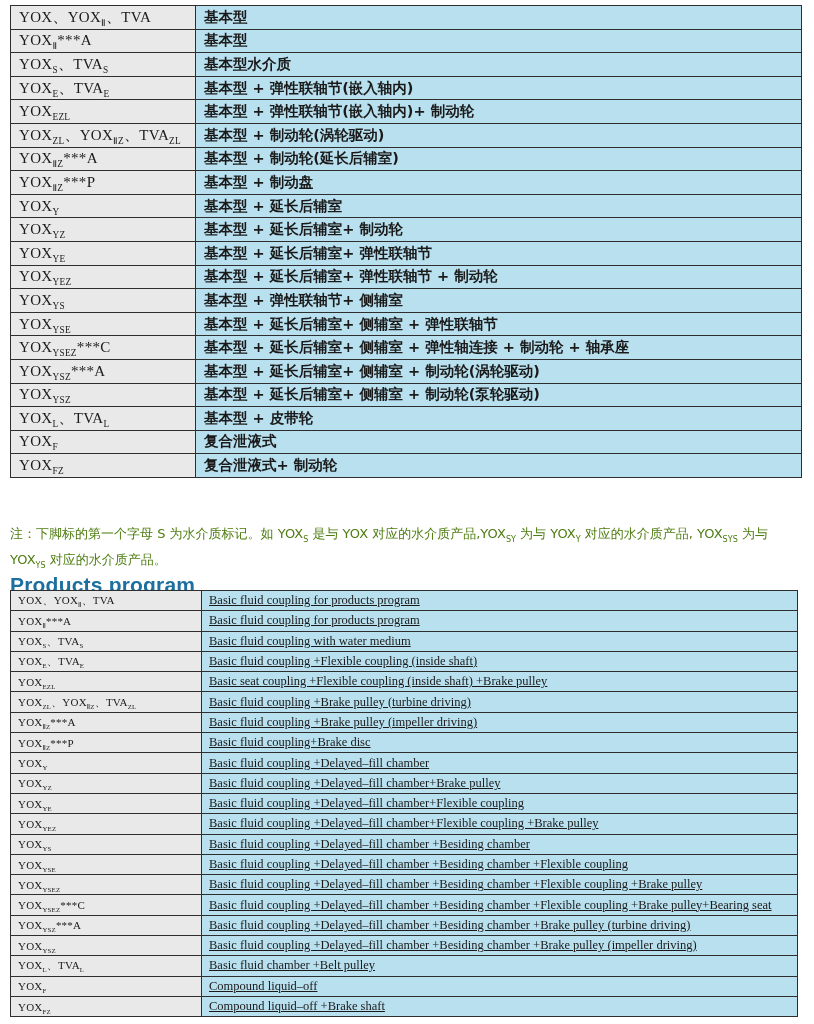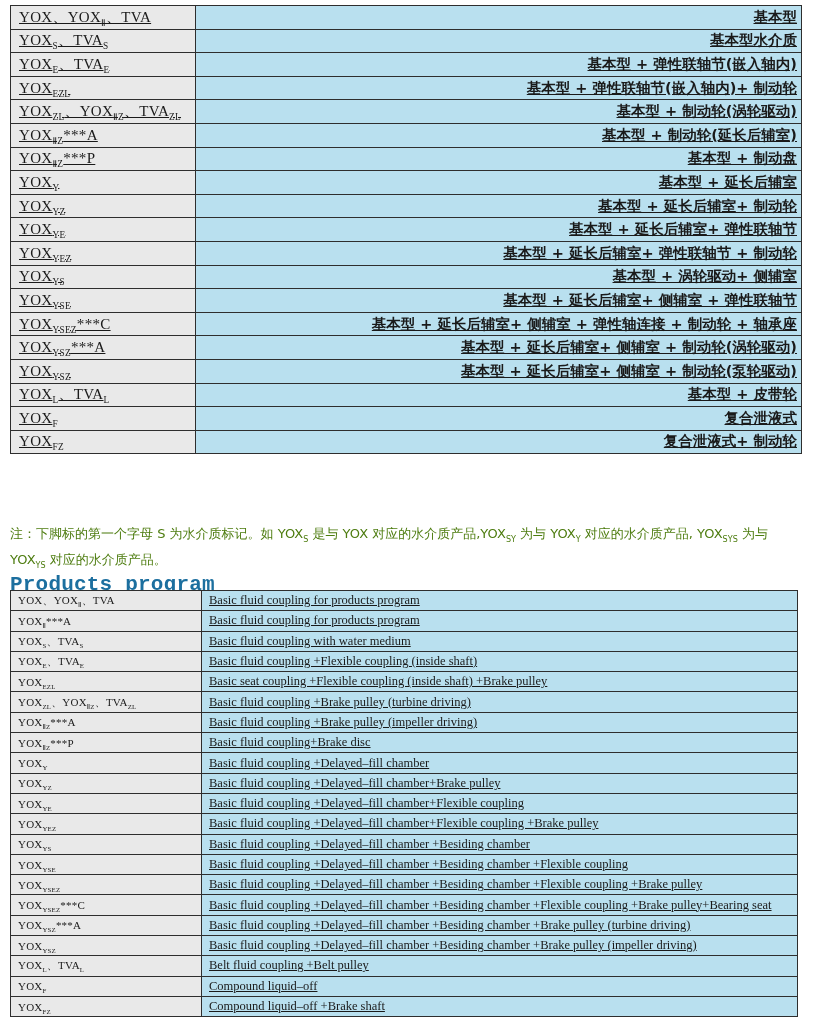--- a/index.html
+++ b/index.html
@@ -8,43 +8,43 @@
     width:814px;height:1024px;
     font-family:"Liberation Sans", sans-serif;
     color:#1a1a1a;
     overflow:hidden;
   }
   table{border-collapse:collapse;table-layout:fixed;}
   td{border:1px solid #2e2e2e;overflow:hidden;white-space:nowrap;}
 
   
   .table-cn{position:absolute;top:5px;left:10px;width:792px;}
-  .table-cn td{height:22.6px;padding:0 4px 0 8px;vertical-align:middle;text-decoration:underline;}
+  .table-cn td{height:22.6px;padding:0 4px 0 8px;vertical-align:middle;}
   .table-cn td.model{
     width:172px;background:#e9e9e9;
     font-family:"Liberation Serif", serif;
     font-size:15px;letter-spacing:.3px;
   }
   .table-cn td.desc{
     background:#b9e0ef;
     font-family:"DejaVu Sans", sans-serif;
-    font-weight:bold;font-size:14.5px;text-align:right;
+    font-weight:bold;font-size:14.5px;
   }
 
   
   .note{
     position:absolute;top:508px;left:10px;width:796px;
     font-family:"DejaVu Sans", sans-serif;
     font-size:13px;line-height:26px;color:#4d7c0f;
   }
 
   
   .section-heading{
     position:absolute;top:556px;left:10px;
-    font-family:Liberation Mono, monospace;
+    font-family:Liberation Sans, sans-serif;
     font-size:21px;font-weight:bold;color:#1c6f9f;
     letter-spacing:.2px;
   }
 
   
   .table-en{position:absolute;top:590px;left:10px;width:788px;}
   .table-en td{height:19.3px;padding:0 4px 0 7px;vertical-align:middle;}
   .table-en td.model{
     width:179px;background:#e9e9e9;
     font-family:"Liberation Serif", serif;
@@ -62,20 +62,24 @@
 </head>
 <body>
 
 <table class="table-cn">
   <tbody>
       <tr>
         <td class="model">YOX、YOX<sub>Ⅱ</sub>、TVA</td>
         <td class="desc">基本型</td>
       </tr>
       <tr>
+        <td class="model">YOX<sub>Ⅱ</sub>***A</td>
+        <td class="desc">基本型</td>
+      </tr>
+      <tr>
         <td class="model">YOX<sub>S</sub>、TVA<sub>S</sub></td>
         <td class="desc">基本型水介质</td>
       </tr>
       <tr>
         <td class="model">YOX<sub>E</sub>、TVA<sub>E</sub></td>
         <td class="desc">基本型 + 弹性联轴节(嵌入轴内)</td>
       </tr>
       <tr>
         <td class="model">YOX<sub>EZL</sub></td>
         <td class="desc">基本型 + 弹性联轴节(嵌入轴内)+ 制动轮</td>
@@ -103,21 +107,21 @@
       <tr>
         <td class="model">YOX<sub>YE</sub></td>
         <td class="desc">基本型 + 延长后辅室+ 弹性联轴节</td>
       </tr>
       <tr>
         <td class="model">YOX<sub>YEZ</sub></td>
         <td class="desc">基本型 + 延长后辅室+ 弹性联轴节 + 制动轮</td>
       </tr>
       <tr>
         <td class="model">YOX<sub>YS</sub></td>
-        <td class="desc">基本型 + 涡轮驱动+ 侧辅室</td>
+        <td class="desc">基本型 + 弹性联轴节+ 侧辅室</td>
       </tr>
       <tr>
         <td class="model">YOX<sub>YSE</sub></td>
         <td class="desc">基本型 + 延长后辅室+ 侧辅室 + 弹性联轴节</td>
       </tr>
       <tr>
         <td class="model">YOX<sub>YSEZ</sub>***C</td>
         <td class="desc">基本型 + 延长后辅室+ 侧辅室 + 弹性轴连接 + 制动轮 + 轴承座</td>
       </tr>
       <tr>
@@ -216,21 +220,21 @@
       <tr>
         <td class="model">YOX<sub>YSZ</sub>***A</td>
         <td class="desc">Basic fluid coupling +Delayed–fill chamber +Besiding chamber +Brake pulley (turbine driving)</td>
       </tr>
       <tr>
         <td class="model">YOX<sub>YSZ</sub></td>
         <td class="desc">Basic fluid coupling +Delayed–fill chamber +Besiding chamber +Brake pulley (impeller driving)</td>
       </tr>
       <tr>
         <td class="model">YOX<sub>L</sub>、TVA<sub>L</sub></td>
-        <td class="desc">Belt fluid coupling +Belt pulley</td>
+        <td class="desc">Basic fluid chamber +Belt pulley</td>
       </tr>
       <tr>
         <td class="model">YOX<sub>F</sub></td>
         <td class="desc">Compound liquid–off</td>
       </tr>
       <tr>
         <td class="model">YOX<sub>FZ</sub></td>
         <td class="desc">Compound liquid–off +Brake shaft</td>
       </tr>
     </tbody>

